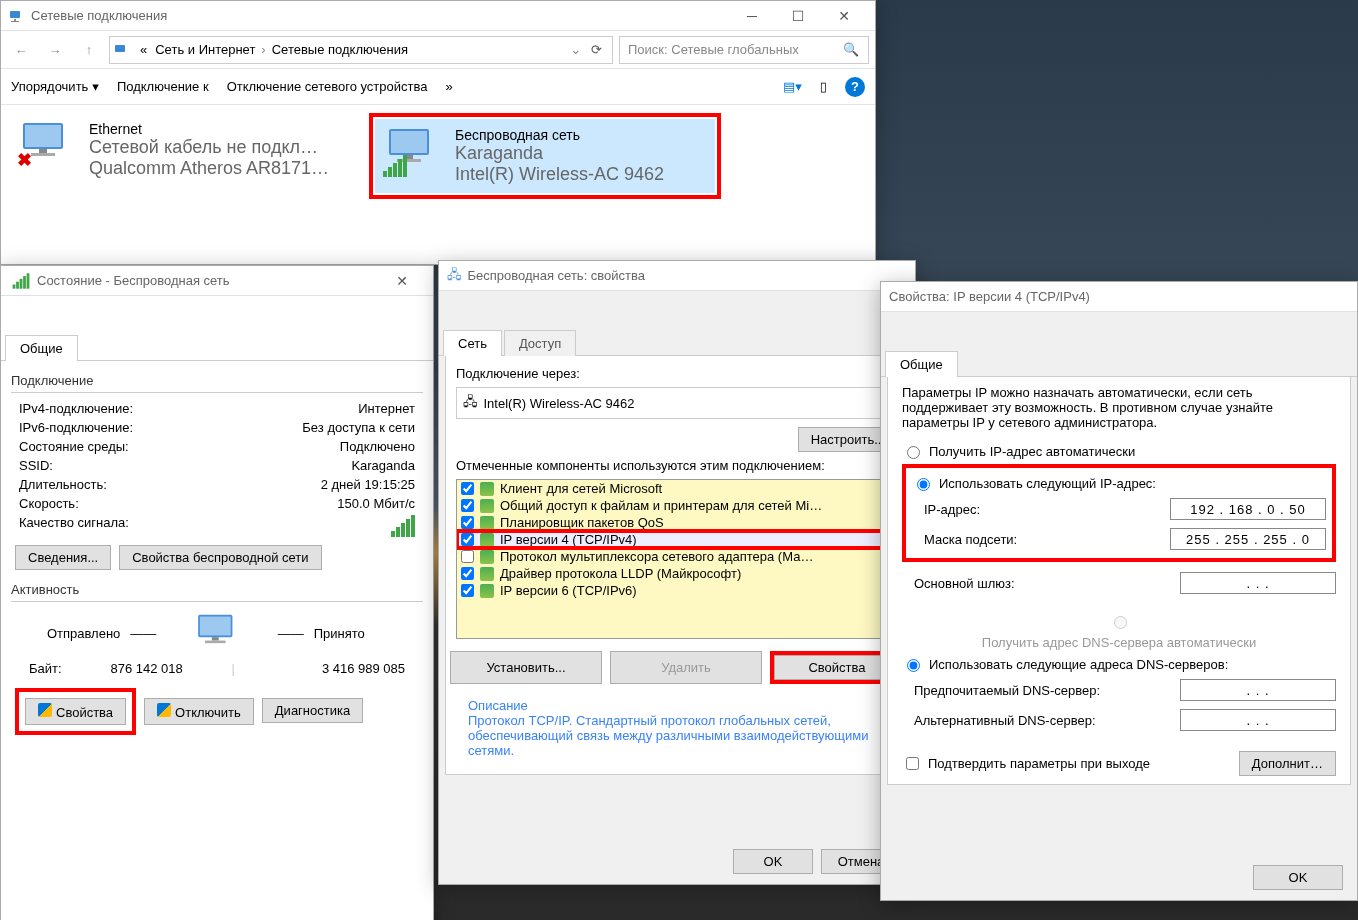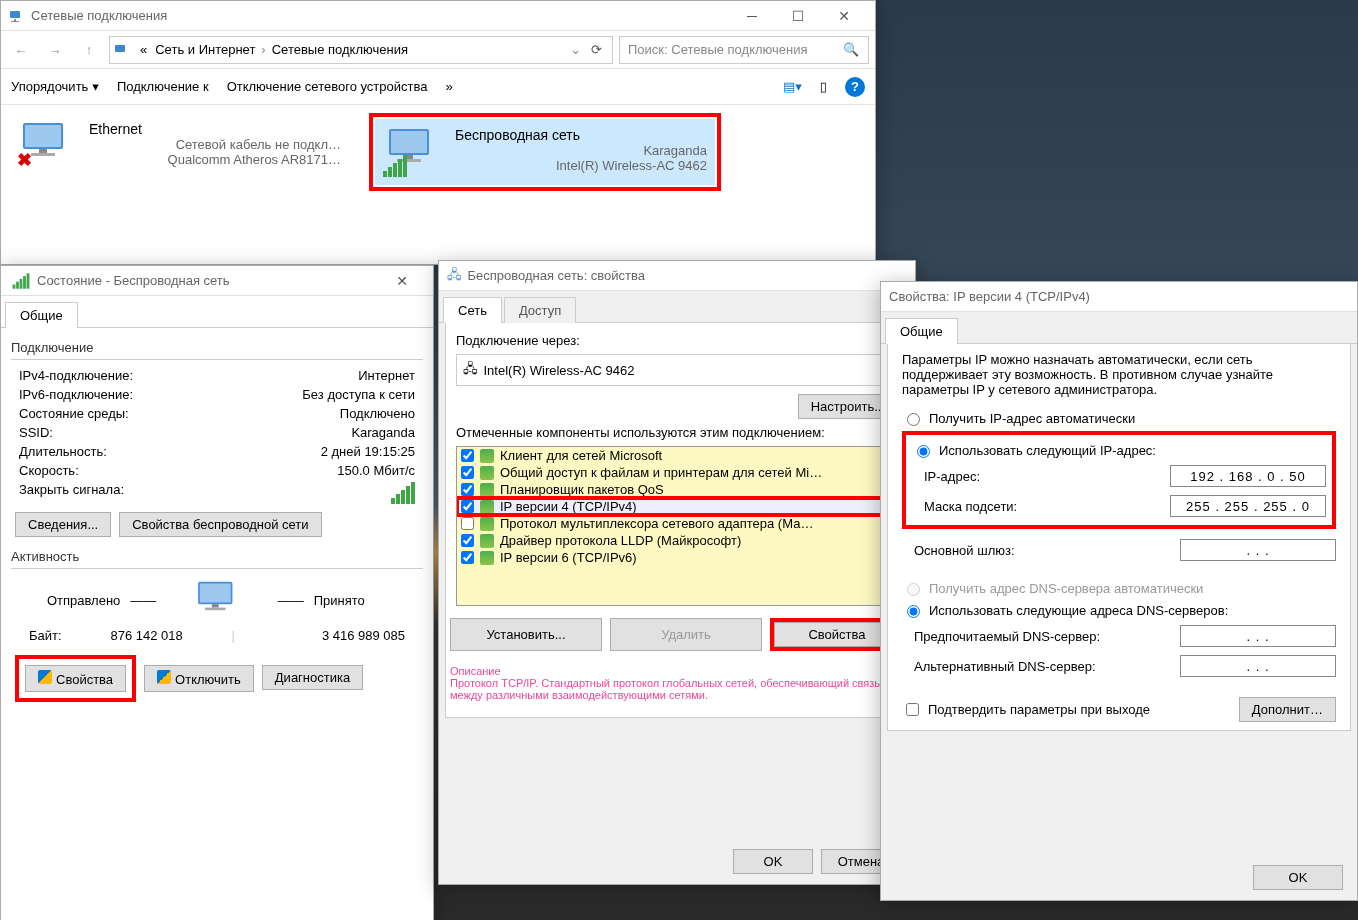--- a/index.html
+++ b/index.html
@@ -57,49 +57,49 @@
   .toolbar-item { display:flex; align-items:center; gap:4px; }
   .toolbar-spacer { flex:1; }
   .content-area { padding: 8px; display: flex; gap: 20px; }
   .conn-item {
     display: flex; gap: 12px; padding: 8px; width: 340px;
   }
   .conn-item.selected { background: #cce8ff; }
   .conn-icon { width: 60px; height: 50px; position: relative; }
   .conn-text { flex:1; }
   .conn-title { font-size: 14px; }
-  .conn-sub { color: #666; font-size: 13px; text-align: right; }
+  .conn-sub { color: #666; font-size: 18px; }
   .red-box { border: 4px solid #f00; }
 
   
   .status-tabs, .tabs {
     display: flex; padding-left: 4px; border-bottom: 1px solid #ccc; margin-top: 6px;
   }
   .tab {
     padding: 5px 14px; border: 1px solid #ccc; border-bottom: none;
-    background: #fff; margin-bottom: -1px; margin-right: 2px;
+    background: #fff; margin-bottom: -1px; margin-right: 2px; margin-top: 33px;
   }
   .tab.inactive { background: #f0f0f0; color: #555; }
   .section-title { padding: 6px 10px 2px; color: #333; }
   .hr { border-top: 1px solid #ccc; margin: 2px 10px 6px; }
   .kv-row { display:flex; justify-content:space-between; padding: 2px 18px; }
   .btn {
     background: #e1e1e1; border: 1px solid #adadad; padding: 4px 12px;
     font: inherit; min-width: 80px;
   }
   .btn-row { display:flex; gap: 8px; padding: 6px 14px; }
   .activity { display:flex; align-items:center; gap:10px; padding: 4px 18px; }
   .activity .center { flex:1; text-align:center; }
   .shield { display:inline-block; width:14px; height:14px; background: linear-gradient(135deg, #0078d7 0 50%, #ffb900 50% 100%); border-radius: 2px; margin-right:4px; }
   .adapter-box { border:1px solid #ccc; padding:4px 6px; margin: 4px 10px; display:flex; align-items:center; gap:6px; }
   .comp-list { border:1px solid #999; margin: 4px 10px; height: 160px; overflow:auto; background:#fef9c3; }
   .comp-item { display:flex; align-items:center; gap:6px; padding:1px 4px; white-space:nowrap; }
   .comp-item input { margin:0; }
   .comp-icon { width:14px; height:14px; display:inline-block; background:linear-gradient(#4caf50,#8bc34a); border-radius:2px; }
-  .desc-box { padding: 6px 4px; font-size: 11px; color:#ec4899; }
+  .desc-box { padding: 6px 22px; font-size: 13px; color:#3b82f6; }
 
   
   .ip-body { padding: 8px 14px; }
   .radio-row, .chk-row { display:flex; align-items:center; gap:6px; padding:3px 0; }
   .ip-field-row { display:flex; align-items:center; justify-content:space-between; padding:4px 0 4px 12px; }
   .ip-input {
     border: 1px solid #888; width: 156px; height: 22px; background:#fff;
     text-align:center; font-family: inherit; letter-spacing: 1px;
     display:flex; align-items:center; justify-content:center;
   }
@@ -143,21 +143,21 @@
           </svg>
       </span>
       <span class="crumb">«</span>
       <span class="crumb">Сеть и Интернет</span>
       <span class="crumb-sep">›</span>
       <span class="crumb">Сетевые подключения</span>
       <span style="margin-left:auto; color:#888; padding:0 4px;">⌄</span>
       <span style="color:#555; padding:0 6px;">⟳</span>
     </div>
     <div class="searchbox">
-      <span>Поиск: Сетевые подключения</span>
+      <span>Поиск: Сетевые глобальных</span>
       <span style="color:#555;">🔍</span>
     </div>
   </div>
   <div class="toolbar">
     <div class="toolbar-item">
         <span>Упорядочить</span>
         <span>▾</span>
       </div>
     <div class="toolbar-item">
         <span>Подключение к</span>
@@ -258,21 +258,21 @@
       </div>
     <div class="kv-row">
         <span>Длительность:</span>
         <span>2 дней 19:15:25</span>
       </div>
     <div class="kv-row">
         <span>Скорость:</span>
         <span>150.0 Мбит/с</span>
       </div>
     <div class="kv-row">
-        <span>Закрыть сигнала:</span>
+        <span>Качество сигнала:</span>
       <span class="signal-bars">
           <span></span>
           <span></span>
           <span></span>
           <span></span>
           <span></span>
         </span>
     </div>
     <div class="btn-row">
       <button class="btn">Сведения...</button>
@@ -418,21 +418,21 @@
           <span>Маска подсети:</span>
           <div class="ip-input">255 . 255 . 255 .  0</div>
         </div>
       </div>
       <div class="ip-field-row">
         <span>Основной шлюз:</span>
         <div class="ip-input"> .       .       . </div>
       </div>
 
       <div style="height:12px;"></div>
-      <div class="radio-row" style="color:#999;">
+      <div class="radio-row" style="color:#999;flex-direction:column;">
         <input type="radio" name="dnsmode" disabled="" style="">
         <span>Получить адрес DNS-сервера автоматически</span>
       </div>
       <div class="radio-row">
         <input type="radio" name="dnsmode" checked="" style="">
         <span>Использовать следующие адреса DNS-серверов:</span>
       </div>
       <div class="ip-field-row">
         <span>Предпочитаемый DNS-сервер:</span>
         <div class="ip-input"> .       .       . </div>

